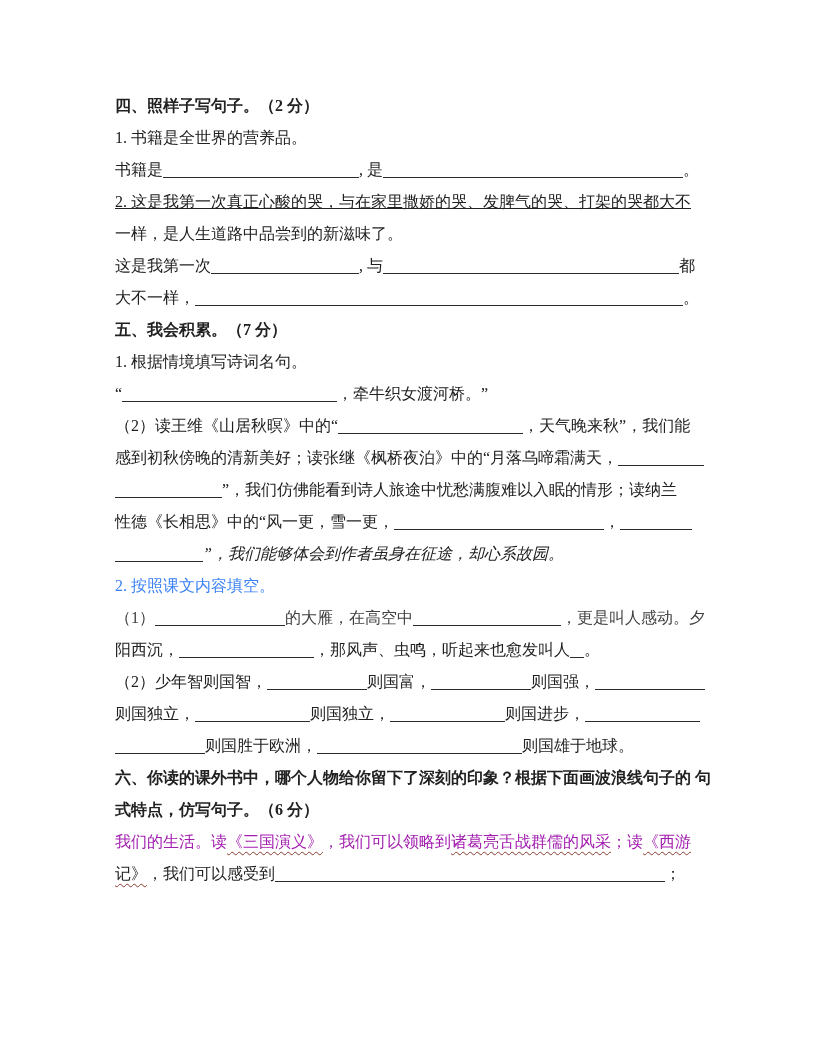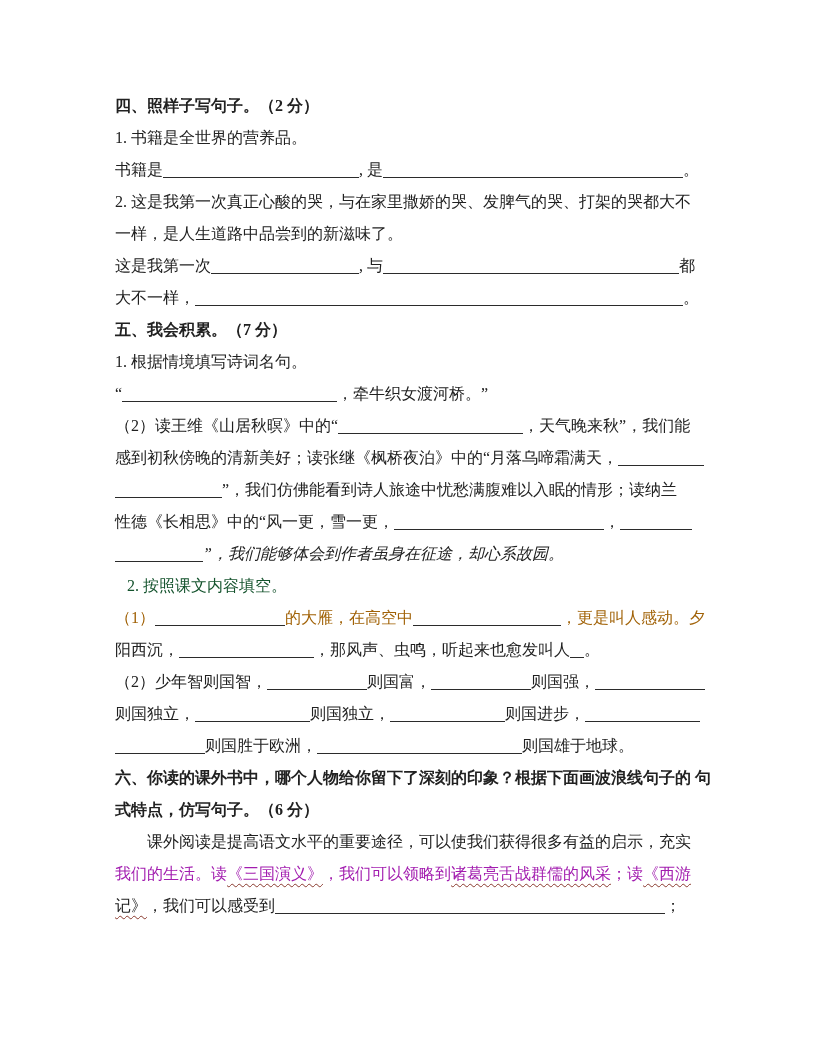--- a/index.html
+++ b/index.html
@@ -41,37 +41,36 @@
   }
 </style>
 </head>
 <body style="background: rgb(255, 255, 255);">
 
 <div class="page">
   <div class="content">
       <div class="line heading" style="color: rgb(33, 33, 33);"><span class="txt">四、照样子写句子。（2 分）</span></div>
       <div class="line" style="color: rgb(33, 33, 33);"><span class="txt">1. 书籍是全世界的营养品。</span></div>
       <div class="line" style="color: rgb(33, 33, 33);"><span class="txt">书籍是</span><span class="blank" style="width: 196px;"></span><span class="txt">, 是</span><span class="blank" style="width: 300px;"></span><span class="txt">。</span></div>
-      <div class="line" style="color: rgb(33, 33, 33);"><span class="txt">2. 这是我第一次真正心酸的哭，与在家里撒娇的哭、发脾气的哭、打架的哭都大不</span></div>
+      <div class="line" style="color: rgb(33, 33, 33); text-decoration: underline;"><span class="txt">2. 这是我第一次真正心酸的哭，与在家里撒娇的哭、发脾气的哭、打架的哭都大不</span></div>
       <div class="line" style="color: rgb(33, 33, 33);"><span class="txt">一样，是人生道路中品尝到的新滋味了。</span></div>
       <div class="line" style="color: rgb(33, 33, 33);"><span class="txt">这是我第一次</span><span class="blank" style="width: 148px;"></span><span class="txt">, 与</span><span class="blank" style="width: 296px;"></span><span class="txt">都</span></div>
       <div class="line" style="color: rgb(33, 33, 33);"><span class="txt">大不一样，</span><span class="blank" style="width: 488px;"></span><span class="txt">。</span></div>
       <div class="line heading" style="color: rgb(33, 33, 33);"><span class="txt">五、我会积累。（7 分）</span></div>
       <div class="line" style="color: rgb(33, 33, 33);"><span class="txt">1. 根据情境填写诗词名句。</span></div>
       <div class="line" style="color: rgb(33, 33, 33);"><span class="txt">“</span><span class="blank" style="width: 215px;"></span><span class="txt">，牵牛织女渡河桥。”</span></div>
       <div class="line" style="color: rgb(33, 33, 33);"><span class="txt">（2）读王维《山居秋暝》中的“</span><span class="blank" style="width: 185px;"></span><span class="txt">，天气晚来秋”，我们能</span></div>
       <div class="line" style="color: rgb(33, 33, 33);"><span class="txt">感到初秋傍晚的清新美好；读张继《枫桥夜泊》中的“月落乌啼霜满天，</span><span class="blank" style="width: 86px;"></span></div>
       <div class="line" style="color: rgb(33, 33, 33);"><span class="blank" style="width: 107px;"></span><span class="txt">”，我们仿佛能看到诗人旅途中忧愁满腹难以入眠的情形；读纳兰</span></div>
       <div class="line" style="color: rgb(33, 33, 33);"><span class="txt">性德《长相思》中的“风一更，雪一更，</span><span class="blank" style="width: 210px;"></span><span class="txt">，</span><span class="blank" style="width: 72px;"></span></div>
       <div class="line" style="color: rgb(33, 33, 33); font-style: italic;"><span class="blank" style="width: 88px;"></span><span class="txt">”，我们能够体会到作者虽身在征途，却心系故园。</span></div>
-      <div class="line" style="color: #14532d; margin-left: 12px;"><span class="txt">2. 按照课文内容填空。</span></div>
-      <div class="line" style="color: #a16207;"><span class="txt">（1）</span><span class="blank" style="width: 130px;"></span><span class="txt">的大雁，在高空中</span><span class="blank" style="width: 148px;"></span><span class="txt">，更是叫人感动。夕</span></div>
+      <div class="line" style="color: #3b82f6;"><span class="txt">2. 按照课文内容填空。</span></div>
+      <div class="line" style="color: #404040;"><span class="txt">（1）</span><span class="blank" style="width: 130px;"></span><span class="txt">的大雁，在高空中</span><span class="blank" style="width: 148px;"></span><span class="txt">，更是叫人感动。夕</span></div>
       <div class="line" style="color: rgb(33, 33, 33);"><span class="txt">阳西沉，</span><span class="blank" style="width: 135px;"></span><span class="txt">，那风声、虫鸣，听起来也愈发叫人</span><span class="blank" style="width: 14px;"></span><span class="txt">。</span></div>
       <div class="line" style="color: rgb(33, 33, 33);"><span class="txt">（2）少年智则国智，</span><span class="blank" style="width: 100px;"></span><span class="txt">则国富，</span><span class="blank" style="width: 100px;"></span><span class="txt">则国强，</span><span class="blank" style="width: 110px;"></span></div>
       <div class="line" style="color: rgb(33, 33, 33);"><span class="txt">则国独立，</span><span class="blank" style="width: 115px;"></span><span class="txt">则国独立，</span><span class="blank" style="width: 115px;"></span><span class="txt">则国进步，</span><span class="blank" style="width: 115px;"></span></div>
       <div class="line" style="color: rgb(33, 33, 33);"><span class="blank" style="width: 90px;"></span><span class="txt">则国胜于欧洲，</span><span class="blank" style="width: 205px;"></span><span class="txt">则国雄于地球。</span></div>
       <div class="line heading" style="color: rgb(33, 33, 33);"><span class="txt">六、你读的课外书中，哪个人物给你留下了深刻的印象？根据下面画波浪线句子的 句</span></div>
       <div class="line heading" style="color: rgb(33, 33, 33);"><span class="txt">式特点，仿写句子。（6 分）</span></div>
-      <div class="line" style="color: rgb(33, 33, 33); padding-left: 32px;"><span class="txt">课外阅读是提高语文水平的重要途径，可以使我们获得很多有益的启示，充实</span></div>
       <div class="line" style="color: #a21caf;"><span class="txt">我们的生活。读</span><span class="wavy">《三国演义》</span><span class="txt">，我们可以领略到</span><span class="wavy">诸葛亮舌战群儒的风采</span><span class="txt">；读</span><span class="wavy">《西游</span></div>
       <div class="line" style="color: rgb(33, 33, 33);"><span class="wavy">记》</span><span class="txt">，我们可以感受到</span><span class="blank" style="width: 390px;"></span><span class="txt">；</span></div>
     </div>
 </div>
 
 </body></html>

